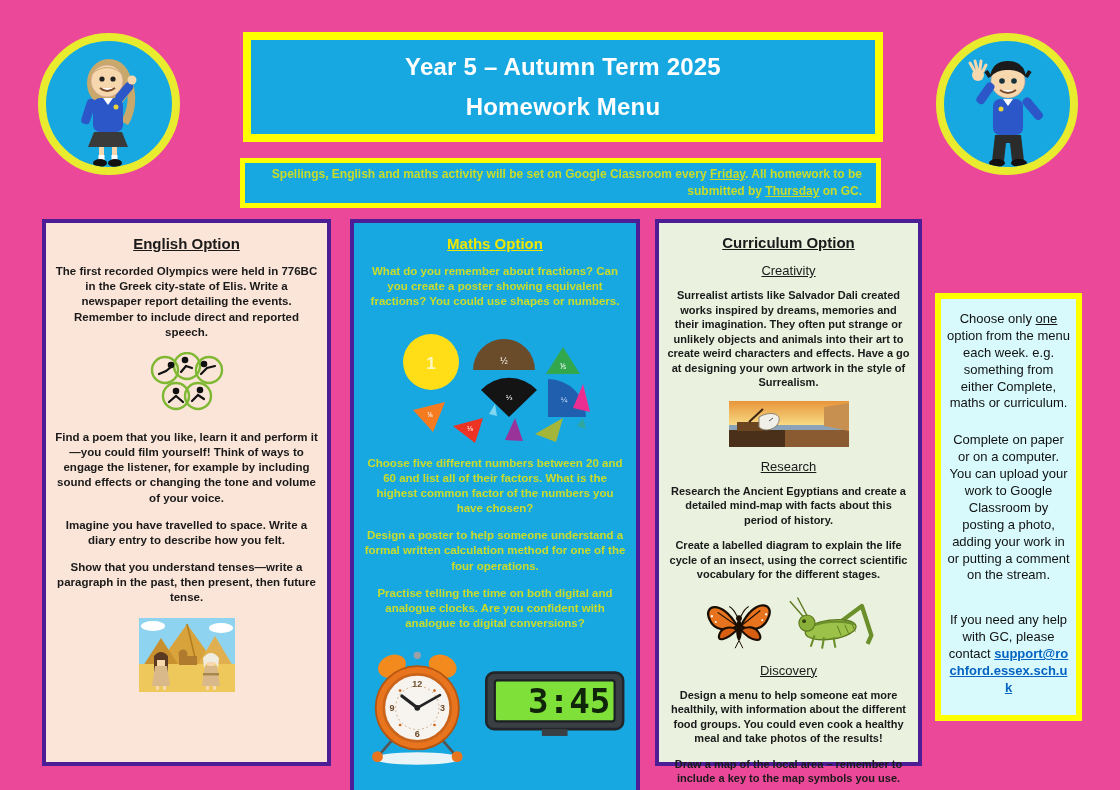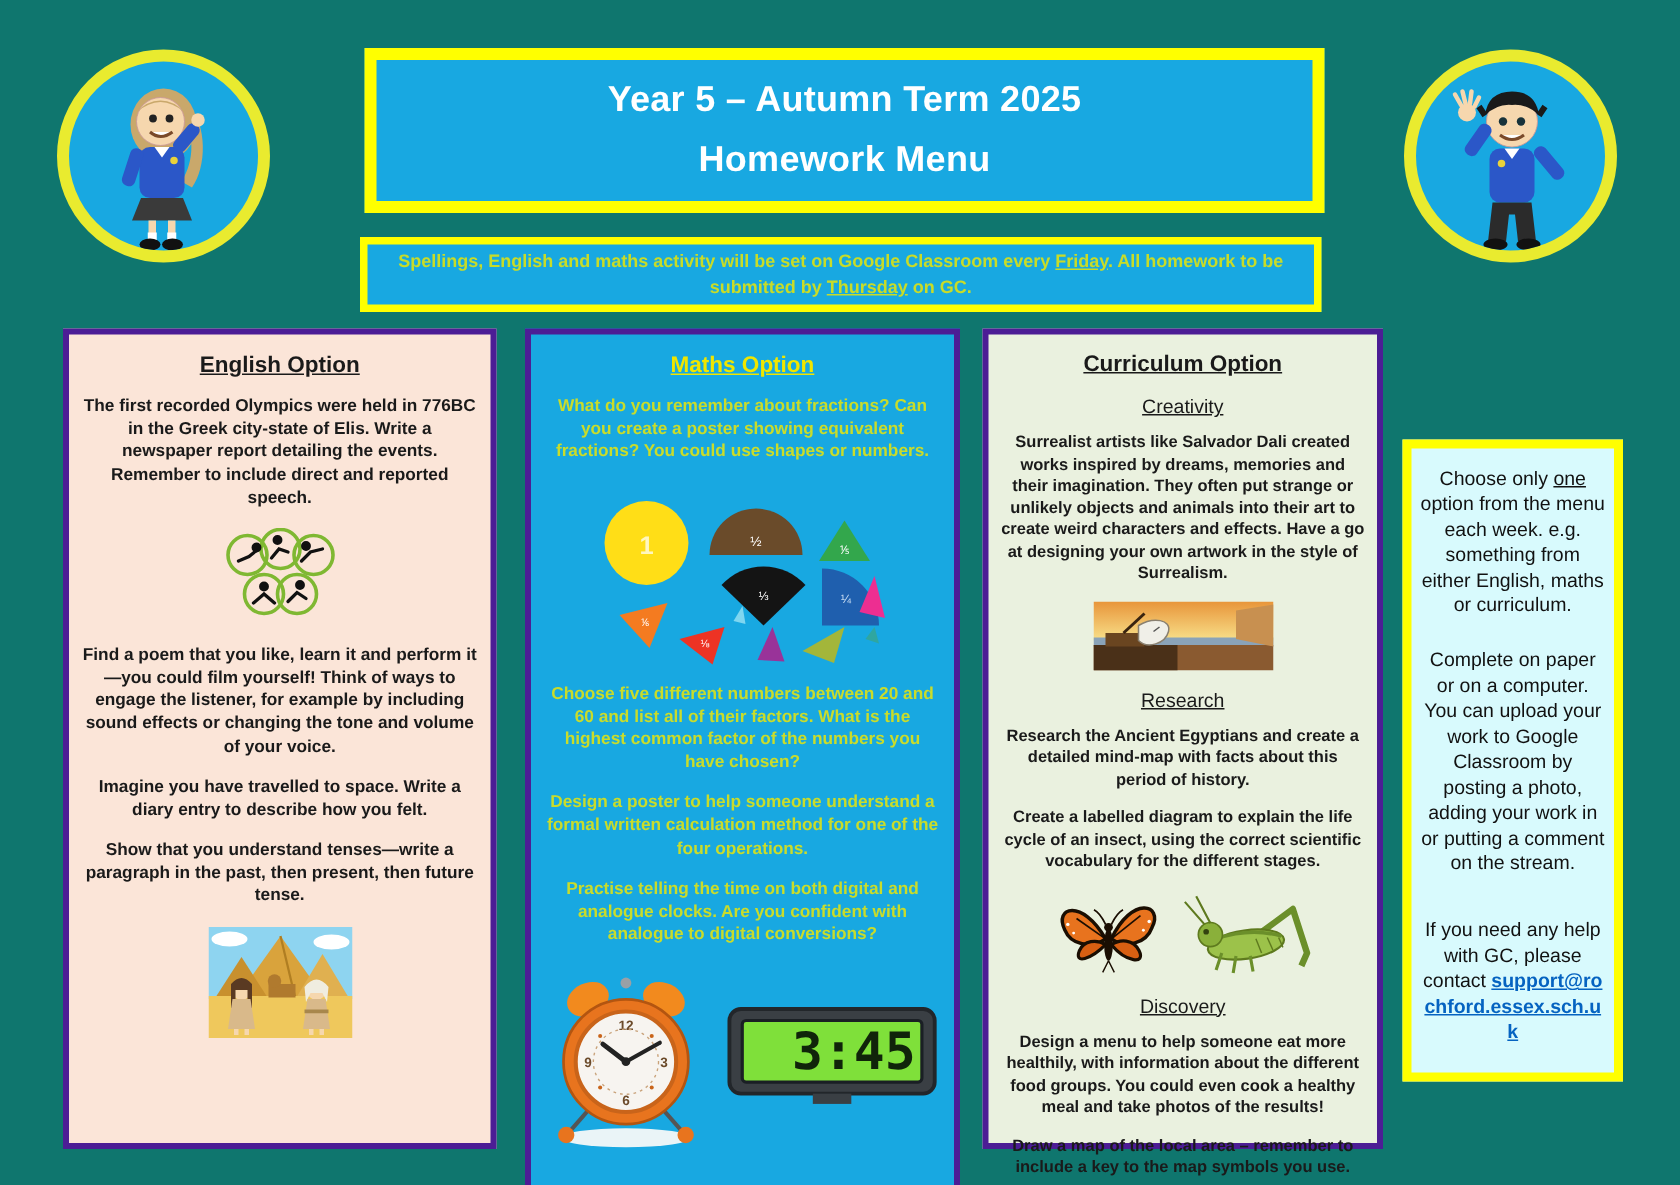--- a/index.html
+++ b/index.html
@@ -1,34 +1,34 @@
 <!DOCTYPE html>
 <html><head>
 <meta charset="utf-8">
 <style>
   html,body{margin:0;padding:0;}
   body{width:1120px;height:790px;font-family:"Liberation Sans",sans-serif;}
-  .canvas{position:relative;width:1120px;height:790px;background:#0f766e;overflow:hidden;}
+  .canvas{position:relative;width:1120px;height:790px;background:#ec4899;overflow:hidden;}
 
   
   .avatar{position:absolute;width:126px;height:126px;border:8px solid #E9EB2F;border-radius:50%;
           background:#18A8E1;overflow:hidden;}
   .avatar-left{left:38px;top:33px;}
   .avatar-right{left:936px;top:33px;}
   .avatar svg{position:absolute;left:0;top:0;}
 
   
   .header-box{position:absolute;left:243px;top:32px;width:640px;height:110px;box-sizing:border-box;
               border:8px solid #FFFF00;background:#18A8E1;display:flex;flex-direction:column;
               justify-content:space-evenly;align-items:center;}
   .header-box .title{color:#FFFFFF;font-size:24px;font-weight:700;letter-spacing:.2px;}
 
   .banner{position:absolute;left:240px;top:158px;width:641px;height:50px;box-sizing:border-box;
           border:5px solid #FFFF00;background:#18A8E1;display:flex;align-items:center;justify-content:center;
-          padding:2px 14px;text-align:center;}
+          padding:2px 14px;text-align:right;}
   .banner .txt{color:#C8DC28;font-size:12px;font-weight:700;line-height:1.45;}
   .u{text-decoration:underline;}
 
   
   .col{position:absolute;box-sizing:border-box;border:4px solid #4c1d95;text-align:center;}
   .col-english{left:42px;top:219px;width:289px;height:547px;background:#FBE5D8;color:#1A1A1A;
                padding:10px 9px;}
   .col-maths{left:350px;top:219px;width:290px;height:612px;background:#18A8E1;color:#C9DC2B;
              padding:10px 9px;}
   .col-curriculum{left:655px;top:219px;width:267px;height:547px;background:#EAF1DF;color:#1A1A1A;
@@ -293,18 +293,18 @@
         <path d="M 16 24 L 2 8 M 20 23 L 10 4" stroke="#5E7A1E" stroke-width="1.5" fill="none"></path>
         <path d="M 28 44 l -4 12 M 38 46 l -2 12 M 48 46 l 2 11" stroke="#6B8F2A" stroke-width="2.2" fill="none"></path>
       </svg>
     </div>
     <h3>Discovery</h3>
     <p>Design a menu to help someone eat more healthily, with information about the different food groups. You could even cook a healthy meal and take photos of the results!</p>
     <p>Draw a map of the local area – remember to include a key to the map symbols you use.</p>
   </div>
 
   <div class="sidebar">
-    <p><span>Choose only </span><span class="u">one</span><span> option from the menu each week. e.g. something from either English, maths or curriculum.</span></p>
+    <p><span>Choose only </span><span class="u">one</span><span> option from the menu each week. e.g. something from either Complete, maths or curriculum.</span></p>
     <p>Complete on paper or on a computer. You can upload your work to Google Classroom by posting a photo, adding your work in or putting a comment on the stream.</p>
     <p class="p3"><span>If you need any help with GC, please contact </span><a>support@rochford.essex.sch.uk</a></p>
   </div>
 
 </div>
 
 </body></html>

